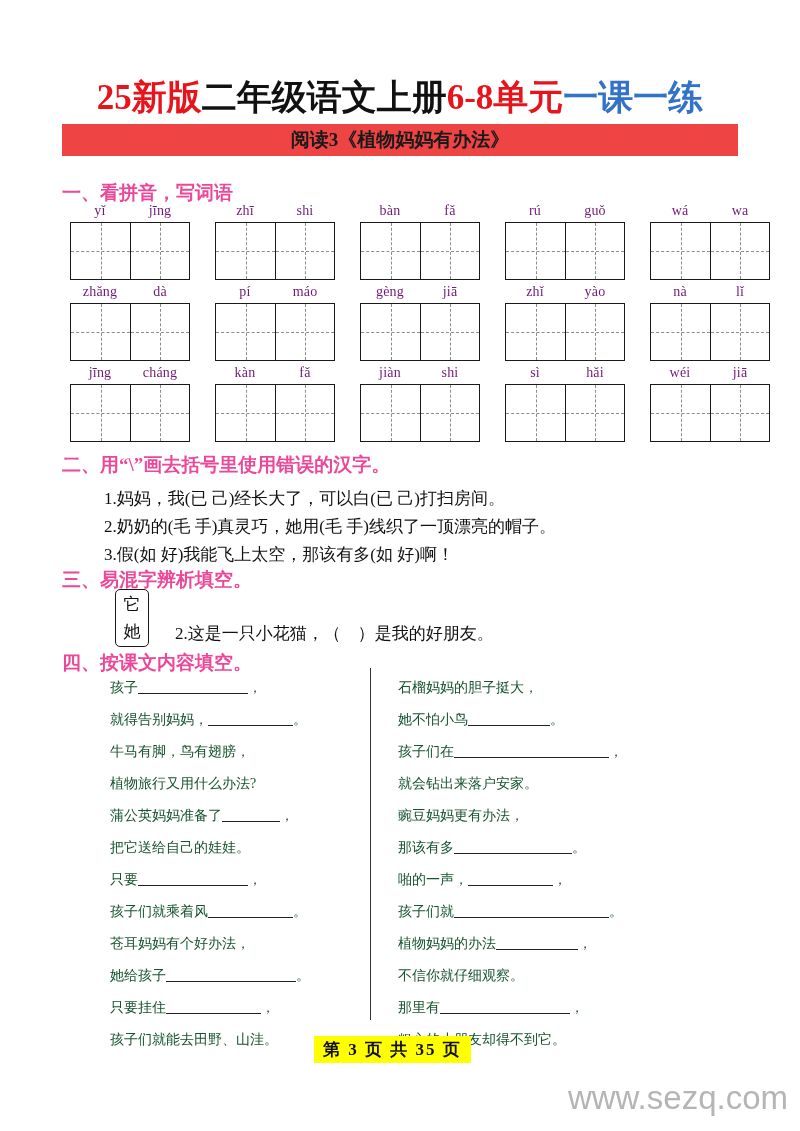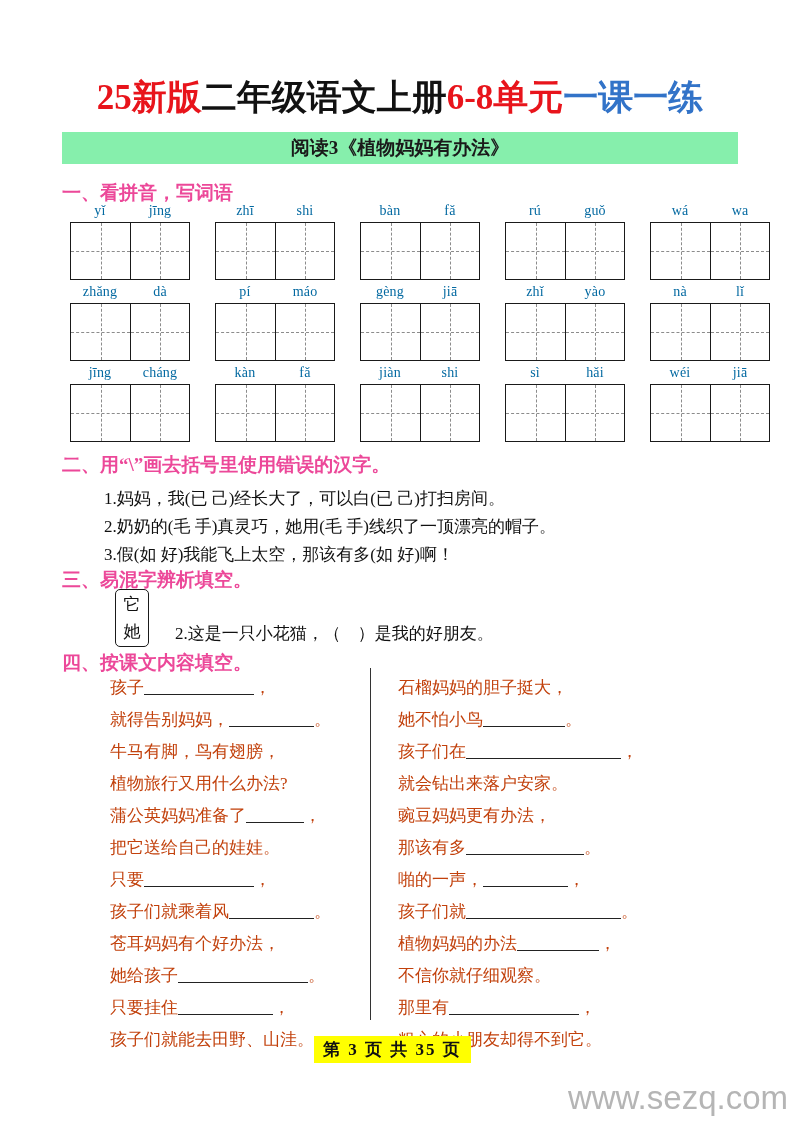--- a/index.html
+++ b/index.html
@@ -35,24 +35,24 @@
     white-space: nowrap;
     line-height: 44px;
   }
   .t-red  { color: #e8141b; }
   .t-black{ color: #111111; }
   .t-blue { color: #3273c8; }
 
   
   .banner {
     position: absolute;
-    left: 62px; top: 132px;
+    left: 62px; top: 124px;
     width: 676px;
     height: 32px;
-    background: #86efac;
+    background: #ef4444;
     display: flex;
     align-items: center;
     justify-content: center;
     font-size: 19px;
     font-weight: bold;
     color: #1a1a1a;
   }
 
   
   .sec-head {
@@ -72,21 +72,21 @@
   }
   .pinyin-line {
     position: absolute;
     top: -19px;
     left: 0;
     width: 120px;
     display: flex;
     font-size: 14px;
     font-family: "Liberation Serif", serif;
     letter-spacing: 0.2px;
-    color: #0369a1;
+    color: #701a75;
   }
   .pinyin-line span {
     flex: 1 1 50%;
     text-align: center;
     white-space: nowrap;
   }
   .tzg {
     position: absolute;
     top: 0; left: 0;
     width: 120px;
@@ -141,24 +141,24 @@
     justify-content: center;
     font-size: 17px;
     line-height: 27px;
     color: #111;
   }
 
   
   .col-left  { position: absolute; left: 110px; top: 672px; width: 250px; }
   .col-right { position: absolute; left: 398px; top: 672px; width: 300px; }
   .verse {
-    font-size: 17px;
+    font-size: 14px;
     line-height: 32px;
     white-space: nowrap;
-    color: #c2410c;
+    color: #14532d;
   }
   .blank {
     display: inline-block;
     border-bottom: 1.4px solid #222;
     height: 17px;
     vertical-align: -2px;
   }
   .divider {
     position: absolute;
     left: 370px; top: 668px;

